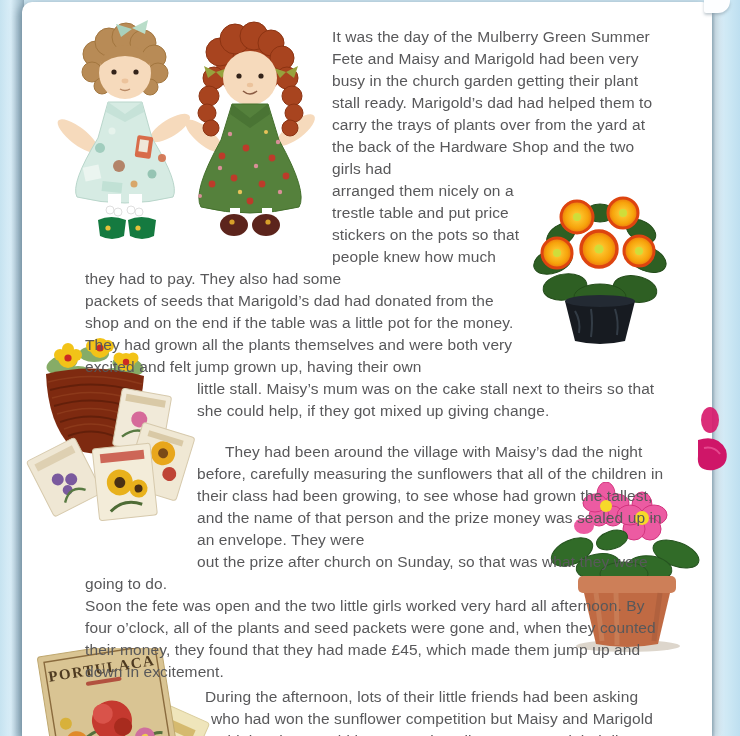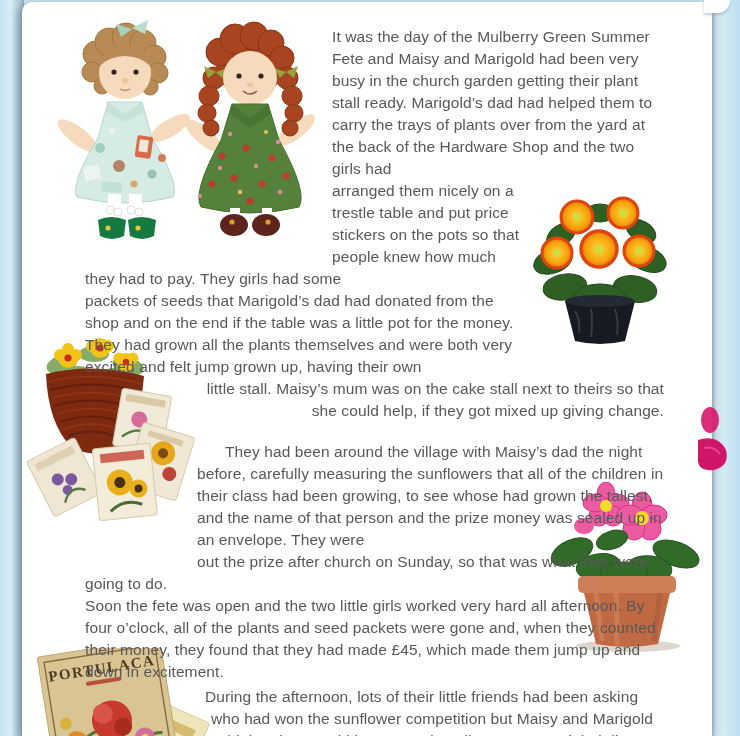--- a/index.html
+++ b/index.html
@@ -31,21 +31,21 @@
     padding:26px 48px 0 63px;
     font-size:15.5px;line-height:22px;color:#58585a;letter-spacing:.1px;
   }
   #story p{margin:0;}
   .sp{pointer-events:none;}
   #sp-dolls{float:left;width:247px;height:234px;}
   #sp-primula-o{float:right;width:137px;height:192px;}
   #sp-basket{float:left;width:104px;height:184px;margin-right:8px;}
   #sp-primula-p{float:right;width:137px;height:146px;}
   #sp-portulaca{float:left;width:118px;height:120px;margin-right:8px;}
-  .sec1{min-height:237px;} .sec2{min-height:73px;} .sec3{min-height:63px;text-align:right;}
+  .sec1{min-height:237px;} .sec2{min-height:73px;} .sec3{min-height:63px;}
   .sec4{min-height:91px;} .sec5{min-height:36px;} .sec6{min-height:37px;}
   .sec7{min-height:91px;}
   .indent{text-indent:28px;}
   .indent-sm{text-indent:-6px;}
 </style>
 </head>
 <body>
 
 <div id="strip-left"></div>
 <div id="strip-right"></div>
@@ -371,21 +371,21 @@
   <path d="M2,36 q20,-6 28,10 q4,16 -12,20 q-18,2 -16,-14 z" fill="#cf1668"></path>
   <path d="M8,44 q10,-2 16,6" stroke="#ef5fa0" stroke-width="2" fill="none" opacity=".7"></path>
 </svg>
 </div>
 
 <div id="story">
   <div class="sec1">
     <div class="sp" id="sp-dolls"></div>
     <p>It was the day of the Mulberry Green Summer Fete and Maisy and Marigold had been very busy in the church garden getting their plant stall ready. Marigold’s dad had helped them to carry the trays of plants over from the yard at the back of the Hardware Shop and the two girls had</p>
     <div class="sp" id="sp-primula-o"></div>
-    <p>arranged them nicely on a trestle table and put price stickers on the pots so that people knew how much they had to pay. They girls had some</p>
+    <p>arranged them nicely on a trestle table and put price stickers on the pots so that people knew how much they had to pay. They also had some</p>
   </div>
   <div class="sec2">
     <p>packets of seeds that Marigold’s dad had donated from the shop and on the end if the table was a little pot for the money. They had grown all the plants themselves and were both very excited and felt jump grown up, having their own</p>
   </div>
   <div class="sec3">
     <div class="sp" id="sp-basket"></div>
     <p>little stall. Maisy’s mum was on the cake stall next to theirs so that she could help, if they got mixed up giving change.</p>
   </div>
   <div class="sec4">
     <p class="indent">They had been around the village with Maisy’s dad the night before, carefully measuring the sunflowers that all of the children in their class had been growing, to see whose had grown the tallest, and the name of that person and the prize money was sealed up in an envelope. They were</p>

